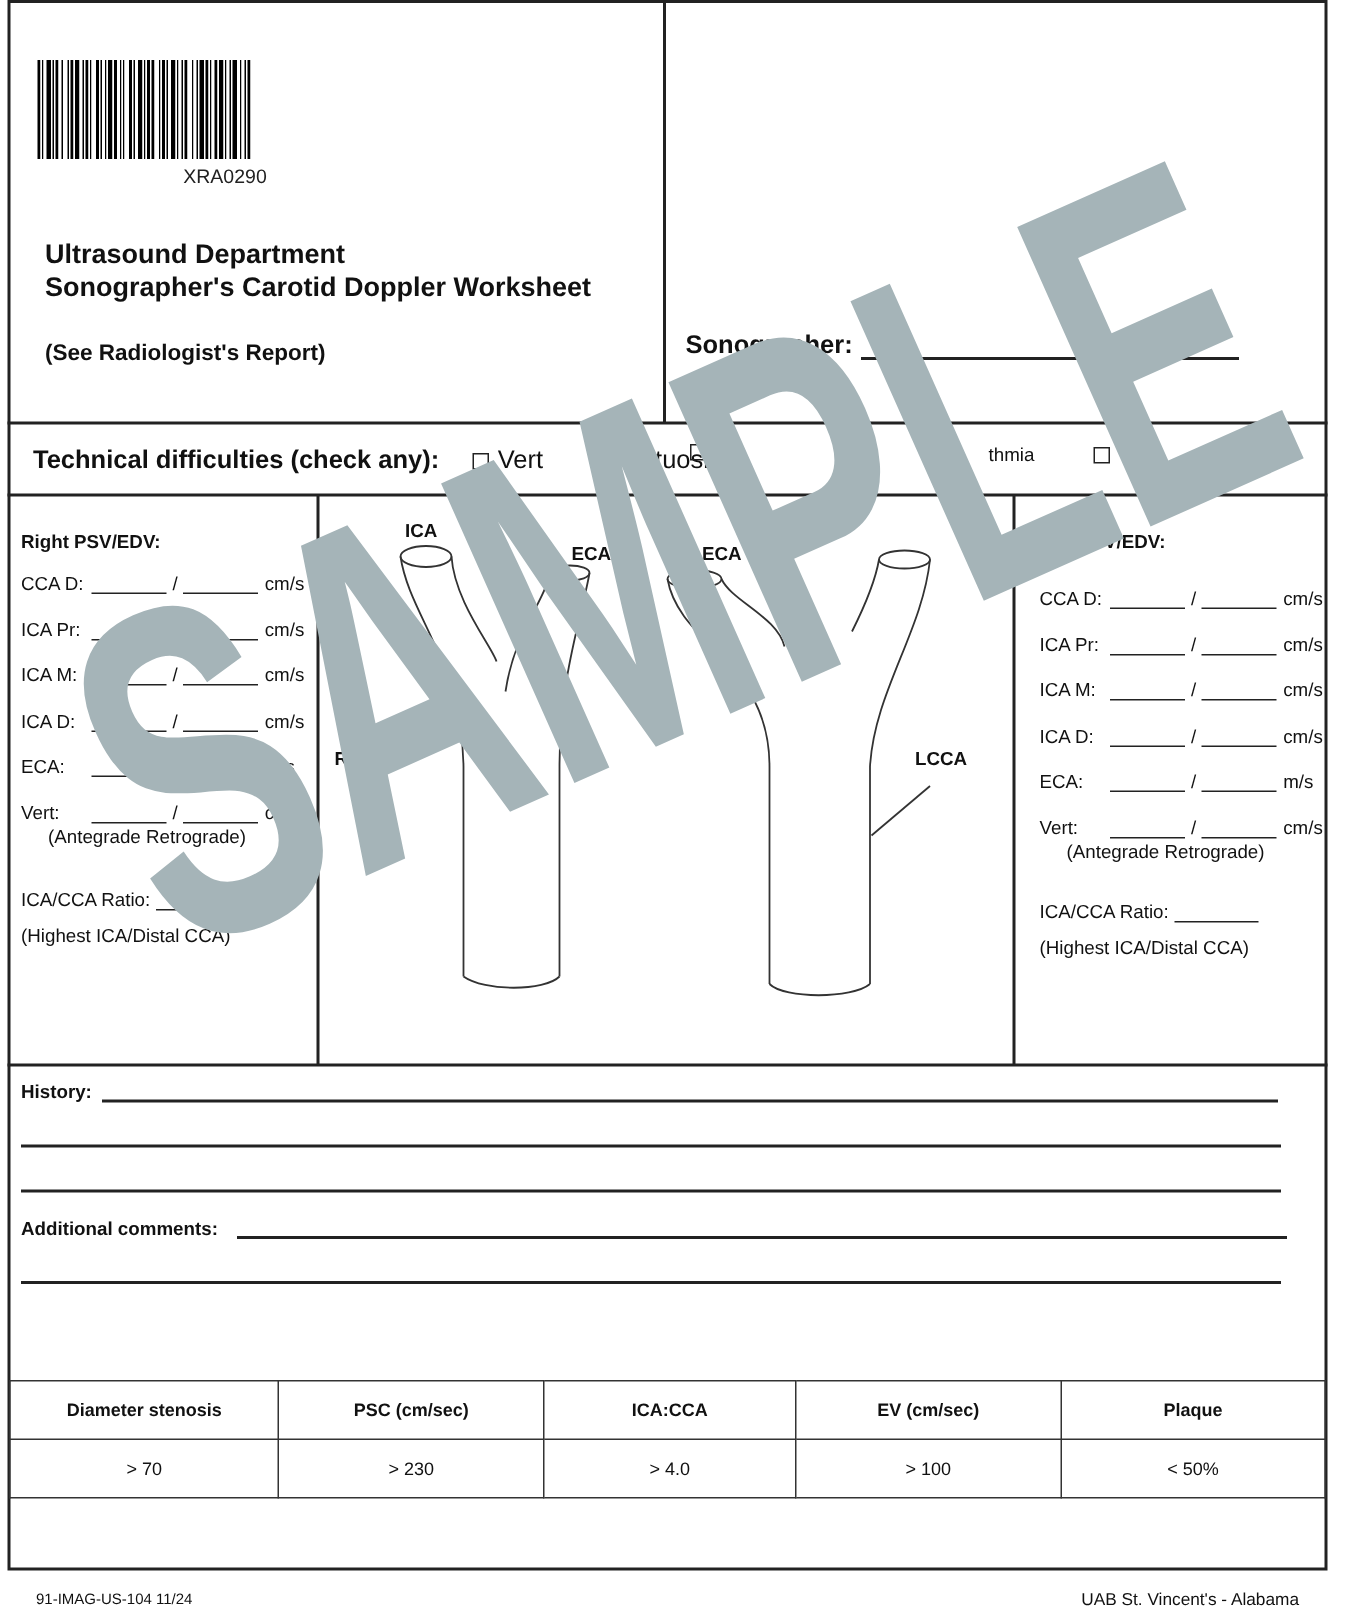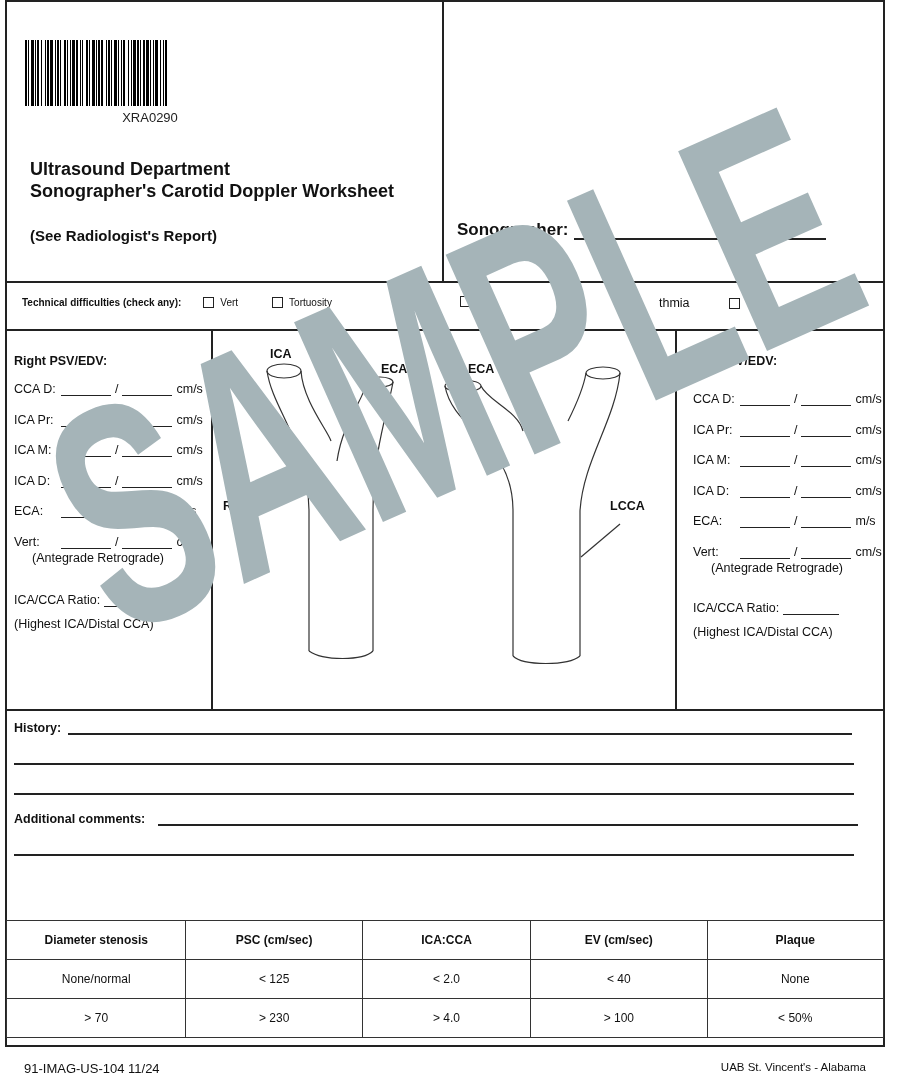--- a/index.html
+++ b/index.html
@@ -16,21 +16,21 @@
     .barcode { position: absolute; left: 25px; top: 40px; width: 250px; height: 66px; display: flex; }
     .barcode span { display: block; height: 100%; background: #000; }
     .barcode-text { position: absolute; left: 25px; top: 110px; width: 250px; text-align: center; font-size: 13px; color: #222; }
     .title1 { position: absolute; left: 30px; top: 159px; font-size: 18px; font-weight: bold; }
     .title2 { position: absolute; left: 30px; top: 181px; font-size: 18px; font-weight: bold; }
     .subtitle { position: absolute; left: 30px; top: 227px; font-size: 15px; font-weight: bold; }
 
     .sono { position: absolute; left: 457px; top: 220px; font-size: 17px; font-weight: bold; display: flex; align-items: flex-end; }
     .sono .line { display: inline-block; width: 252px; border-bottom: 2px solid #222; height: 18px; margin-left: 6px; }
 
-    .tech { position: absolute; left: 22px; top: 297px; font-size: 10px; display: flex; align-items: center; }
+    .tech { position: absolute; left: 22px; top: 297px; font-size: 17px; display: flex; align-items: center; }
     .tech .lbl { font-weight: bold; margin-right: 22px; }
     .chk { display: flex; align-items: center; margin-right: 34px; }
     .chk .box { width: 11px; height: 11px; border: 1.5px solid #222; margin-right: 6px; }
     .tech-extra { position: absolute; top: 296px; font-size: 12.5px; display:flex; align-items:center; }
     .tech-extra .box { width: 11px; height: 11px; border: 1.5px solid #222; margin-right: 6px; }
 
     .vline { position: absolute; width: 1.5px; background: #222; }
 
     .psv { position: absolute; font-size: 12.5px; }
     .psv .head { font-weight: bold; margin-bottom: 6px; }
@@ -45,21 +45,21 @@
     .diag-lbl { position: absolute; font-size: 12.5px; font-weight: bold; }
 
     .hist { position: absolute; left: 14px; font-size: 12.5px; font-weight: bold; display: flex; align-items: flex-end; }
     .rule { position: absolute; left: 14px; height: 1.5px; background: #222; }
 
     table.crit { position: absolute; left: 6px; top: 920px; width: 878px; border-collapse: collapse; font-size: 12px; }
     table.crit th, table.crit td { border: 1.3px solid #333; text-align: center; padding: 12px; }
     table.crit th { height: 21px; font-weight: bold; }
     table.crit td { height: 16.8px; }
 
-    .foot-l { position: absolute; left: 24px; top: 1061px; font-size: 13px; }
+    .foot-l { position: absolute; left: 24px; top: 1061px; font-size: 10px; }
     .foot-r { position: absolute; right: 34px; top: 1061px; font-size: 11.5px; }
 
     .watermark { position: absolute; left: 0; top: 0; width: 900px; height: 1081px; pointer-events: none; }
   </style>
 </head>
 <body>
 
 <div class="frame"></div>
 
 <div class="hdr-left"></div>
@@ -321,27 +321,20 @@
     <tr>
       <th style="width:178px">Diameter stenosis</th>
       <th style="width:175px">PSC (cm/sec)</th>
       <th style="width:167px">ICA:CCA</th>
       <th style="width:175px">EV (cm/sec)</th>
       <th style="width:175px">Plaque</th>
     </tr>
   </thead>
   <tbody>
     <tr>
-      <td>None/normal</td>
-      <td>&lt; 125</td>
-      <td>&lt; 2.0</td>
-      <td>&lt; 40</td>
-      <td>None</td>
-    </tr>
-    <tr>
       <td>&gt; 70</td>
       <td>&gt; 230</td>
       <td>&gt; 4.0</td>
       <td>&gt; 100</td>
       <td>&lt; 50%</td>
     </tr>
   </tbody>
 </table>
 
 <div class="foot-l">91-IMAG-US-104   11/24</div>

